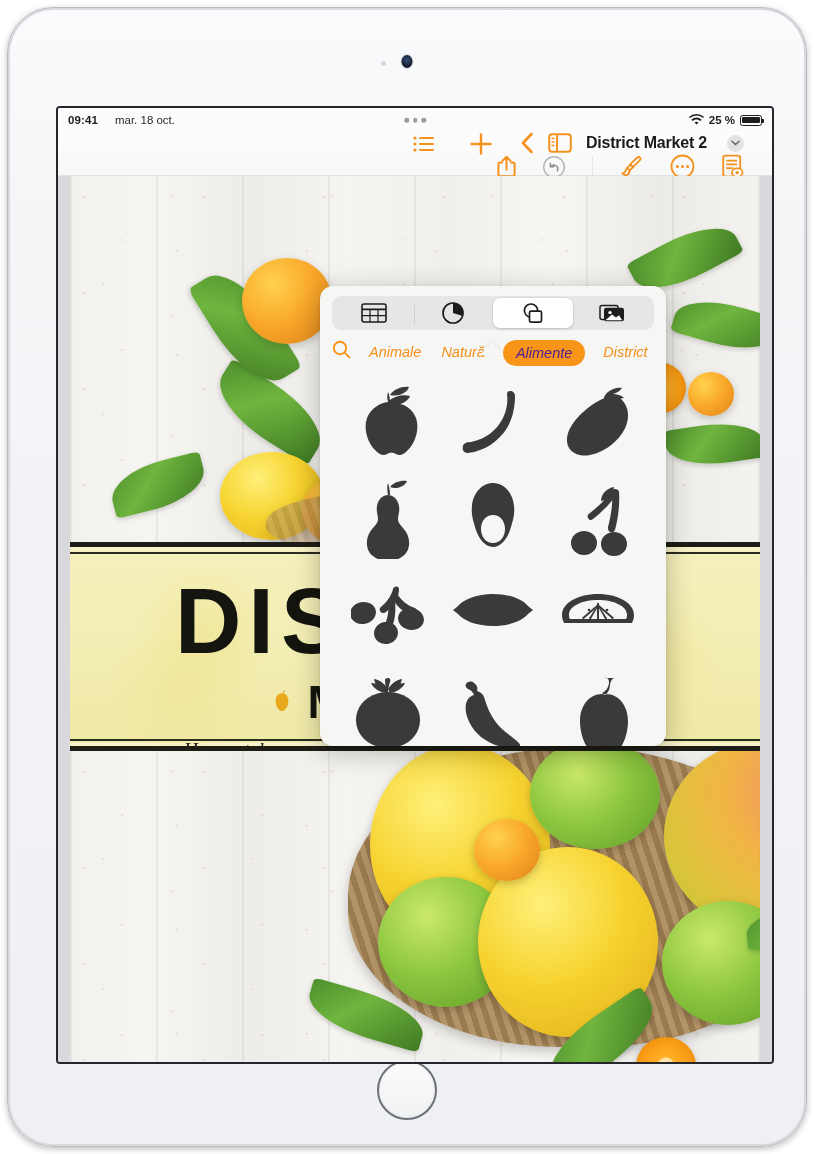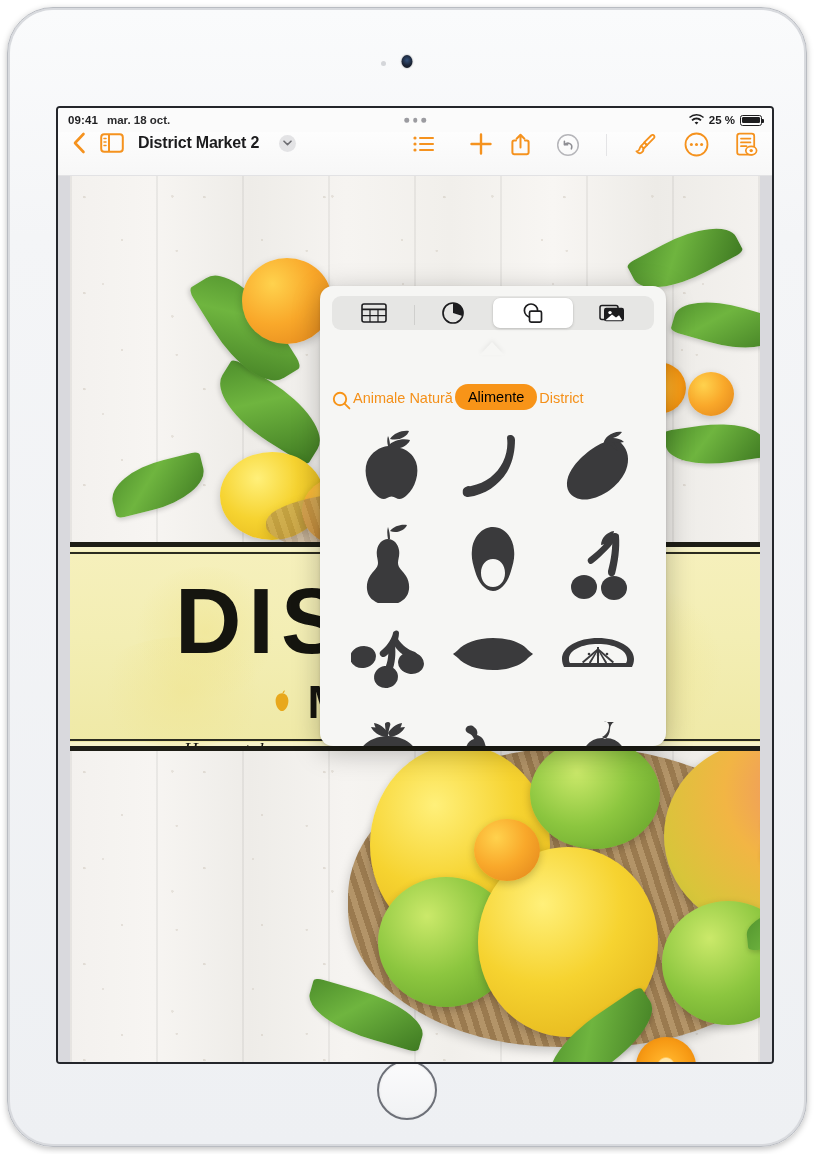--- a/index.html
+++ b/index.html
@@ -60,21 +60,21 @@
     height:24px; width:100%;
     background:#fbfbfb;
     display:flex; align-items:center;
     padding: 0 10px;
     font-size:11.5px; color:#1d1d1f; font-weight:600;
     position:relative;
     gap:16px;
   }
   .sb-left { display:flex; align-items:center; gap:9px; }
   .sb-time { font-weight:700; letter-spacing:.1px; }
-  .sb-date { font-weight:700; color:#2b2b2d; }
+  .sb-date { font-weight:400; color:#2b2b2d;margin-left:8px; }
   .sb-dots {
     position:absolute; left:50%; top:50%; transform:translate(-50%,-50%);
     display:flex; gap:4px;
   }
   .sb-dots i { width:4.5px;height:4.5px;border-radius:50%;background:#9b9ba0; display:block;}
   .sb-right {
     margin-left:auto; display:flex; align-items:center; gap:5px;
     font-size:11.5px; font-weight:600;
   }
   .wifi-ico { display:block; }
@@ -86,23 +86,24 @@
     content:""; position:absolute; right:-3.2px; top:3px;
     width:1.8px;height:4px;background:#1d1d1f;border-radius:0 1px 1px 0;
   }
   .batt > i { display:block; height:100%; width:100%; background:#1d1d1f; border-radius:1.2px;}
 
   
   .toolbar {
     height:44px; width:100%;
     background: linear-gradient(180deg,#fdfdfd,#f7f7f7);
     border-bottom:1px solid #e2e2e4;
-    display:flex; align-items:flex-start;
-    padding: 0 14px;
+    display:flex; align-items:flex-end;
+    padding: 0 28px;
     position:relative;
+    flex-direction:column;
   }
   .tb-left{display:flex;align-items:center;gap:14px;}
   .tb-center{position:absolute; left:355px; display:flex; align-items:center; gap:34px;}
   .tb-right{margin-left:auto; display:flex; align-items:center; gap:26px;}
   .tb-btn { cursor:pointer; display:flex; align-items:center; justify-content:center; }
   .doc-title {
     font-size:16px; font-weight:700; color:#1b1b1d; letter-spacing:-.2px;
     white-space:nowrap;
   }
   .title-chev {
@@ -255,32 +256,33 @@
   .seg.active {
     background:#ffffff;
     box-shadow: 0 1px 3px rgba(0,0,0,.16), 0 0 0 .5px rgba(0,0,0,.04);
   }
   .seg + .seg::before{
     content:""; position:absolute; left:0; top:7px; height:20px; width:1px; background:#cfcfcd;
   }
   .seg.active::before, .seg.active + .seg::before{ display:none; }
 
   .cats {
-    display:flex; align-items:flex-end; 
+    display:flex; align-items:flex-start; gap:16px;
     padding: 4px 0 6px 12px;
     overflow:hidden;
     white-space:nowrap;
+    font-style:italic;
   }
   .cat {
     font-size:14.5px; color:#f49019; cursor:pointer; padding:4px 2px;
     white-space:nowrap;
   }
   .cat.selected {
-    background:#f89418; color:#000000; font-weight:500;
-    border-radius:15px; padding:5px 13px;margin-top:44px;
+    background:#f89418; color:#4c1d95; font-weight:500;
+    border-radius:15px; padding:5px 13px;
   }
   .shape-grid {
     display:grid; grid-template-columns: repeat(3,1fr);
     row-gap:2px;
     padding: 2px 16px 0;
   }
   .shape-cell{
     height:95px; display:flex; align-items:center; justify-content:center;
     cursor:pointer;
   }

